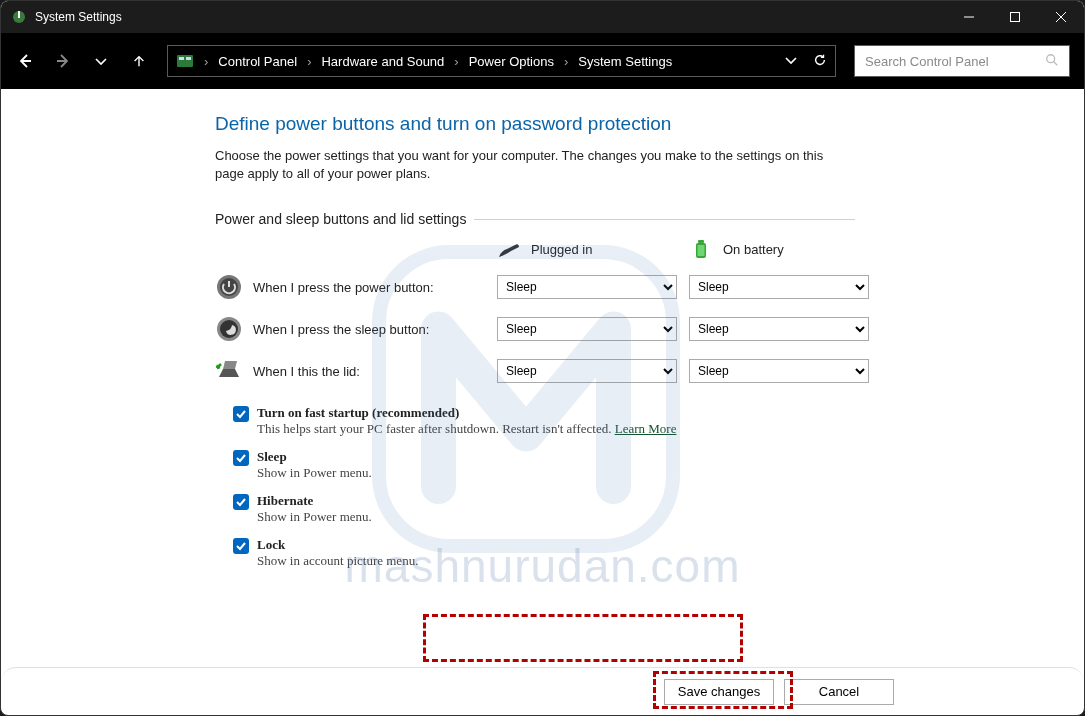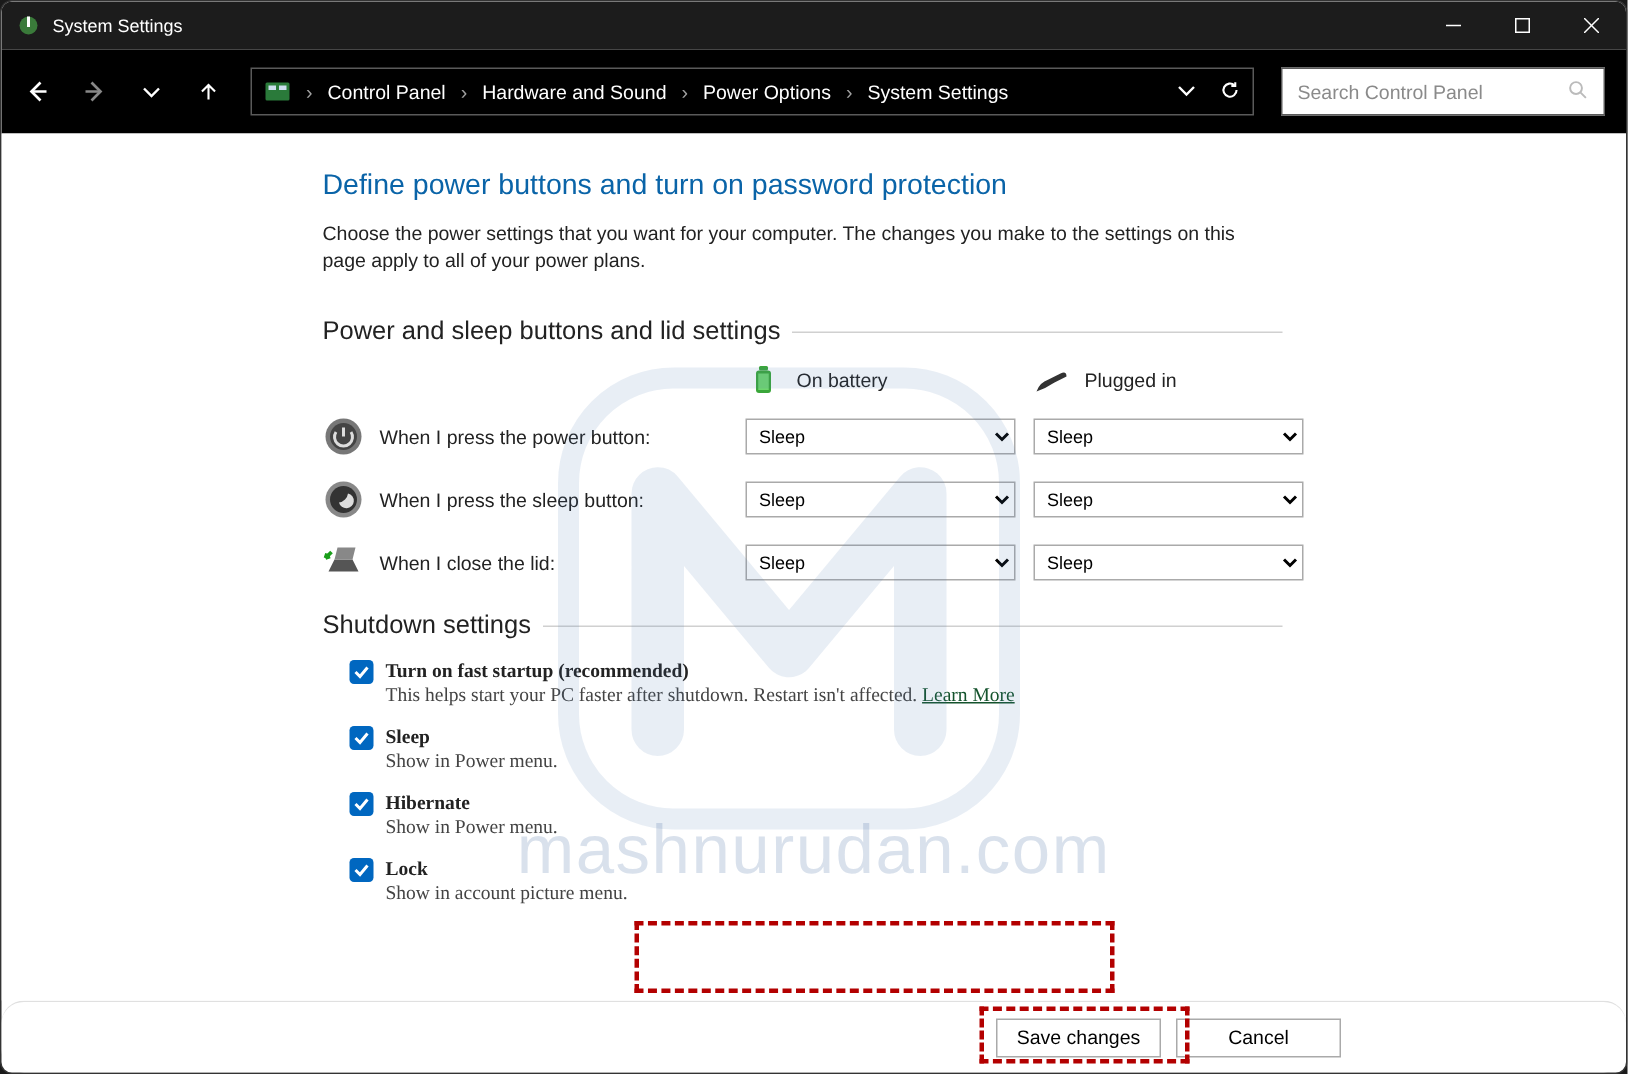--- a/index.html
+++ b/index.html
@@ -23,21 +23,21 @@
   .crumb-sep { color: #a0a0a0; margin: 0 2px; }
   .addr-right { margin-left: auto; display: flex; align-items: center; gap: 16px; color: #fff; }
   .searchbox { width: 216px; height: 32px; border: 1px solid #5a5a5a; display: flex; align-items: center; padding: 0 10px; color: #8a8a8a; font-size: 13px; background: #ffffff; justify-content: space-between; }
 
   
   .content { flex: 1; background: #fff; overflow: auto; position: relative; padding: 24px 0 0 0; }
   .inner { width: 640px; margin-left: 214px; }
   h1.page-title { color: #0a64a8; font-weight: 400; font-size: 19px; margin-bottom: 12px; }
   .desc { font-size: 13px; color: #222; margin-bottom: 28px; line-height: 1.4; }
 
-  .group-label { font-size: 17px; color: #222; display: flex; align-items: center; gap: 8px; margin-bottom: 10px; }
+  .group-label { font-size: 14px; color: #222; display: flex; align-items: center; gap: 8px; margin-bottom: 10px; }
   .group-label .line { flex: 1; height: 1px; background: #d0d0d0; }
 
   .cols-header { display: grid; grid-template-columns: 270px 180px 180px; gap: 12px; align-items: center; margin-bottom: 12px; }
   .col-head { display: flex; align-items: center; gap: 10px; font-size: 13px; }
   .battery-icon, .plug-icon { width: 24px; height: 24px; }
 
   .row { display: grid; grid-template-columns: 270px 180px 180px; gap: 12px; align-items: center; margin-bottom: 14px; }
   .row-label { display: flex; align-items: center; gap: 10px; font-size: 13px; }
   .row-icon { width: 28px; height: 28px; flex-shrink: 0; }
   select.combo { width: 100%; height: 24px; border: 1px solid #aaa; background: #fff; font-size: 12px; padding: 0 4px; }
@@ -167,36 +167,36 @@
       <p class="desc">Choose the power settings that you want for your computer. The changes you make to the settings on this page apply to all of your power plans.</p>
 
       <div class="group-label">
         <span>Power and sleep buttons and lid settings</span>
         <span class="line"></span>
       </div>
 
       <div class="cols-header">
         <div></div>
         <div class="col-head">
+          <span class="plug-icon">
+            <svg viewBox="0 0 24 24">
+                <path d="M2 20 Q4 14 10 12 L18 8 Q22 6 22 10 L14 14 Q8 18 2 20 Z" fill="#333"></path>
+              </svg>
+          </span>
+          <span>Plugged in</span>
+        </div>
+        <div class="col-head">
           <span class="battery-icon">
             <svg viewBox="0 0 24 24">
                 <rect x="7" y="6" width="10" height="15" rx="2" fill="#3aa63a"></rect>
                 <rect x="9" y="3" width="6" height="3" rx="1" fill="#3aa63a"></rect>
                 <rect x="8.5" y="8" width="7" height="11" fill="#6fd66f"></rect>
               </svg>
           </span>
           <span>On battery</span>
-        </div>
-        <div class="col-head">
-          <span class="plug-icon">
-            <svg viewBox="0 0 24 24">
-                <path d="M2 20 Q4 14 10 12 L18 8 Q22 6 22 10 L14 14 Q8 18 2 20 Z" fill="#333"></path>
-              </svg>
-          </span>
-          <span>Plugged in</span>
         </div>
       </div>
 
       <div class="row">
         <div class="row-label">
           <span class="row-icon">
             <svg viewBox="0 0 28 28">
                 <circle cx="14" cy="14" r="12" fill="#777"></circle>
                 <circle cx="14" cy="14" r="9" fill="#444"></circle>
                 <path d="M14 8 L14 14" stroke="#ddd" stroke-width="2"></path>
@@ -227,31 +227,27 @@
       <div class="row">
         <div class="row-label">
           <span class="row-icon">
             <svg viewBox="0 0 28 28">
                 <path d="M4 20 L24 20 L20 12 L8 12 Z" fill="#555"></path>
                 <path d="M8 12 L20 12 L22 4 L10 4 Z" fill="#888"></path>
                 <path d="M6 7 L2 11" stroke="#1a9e1a" stroke-width="2.5" fill="none"></path>
                 <path d="M2 11 L5 10 M2 11 L3 8" stroke="#1a9e1a" stroke-width="2.5"></path>
               </svg>
           </span>
-          <span>When I close the lid:</span>
+          <span>When I this the lid:</span>
         </div>
         <select class="combo"><option>Sleep</option></select>
         <select class="combo"><option>Sleep</option></select>
       </div>
 
       <div class="shutdown-section">
-        <div class="group-label">
-          <span>Shutdown settings</span>
-          <span class="line"></span>
-        </div>
 
         <div class="chk-item">
           <span class="chk">
               <svg viewBox="0 0 10 10">
                 <path d="M1 5 L4 8 L9 2" fill="none" stroke="#fff" stroke-width="2"></path>
               </svg>
             </span>
           <div class="chk-text">
             <div class="bold">Turn on fast startup (recommended)</div>
             <div class="sub"><span>This helps start your PC faster after shutdown. Restart isn't affected. </span><a href="#" class="link">Learn More</a></div>

